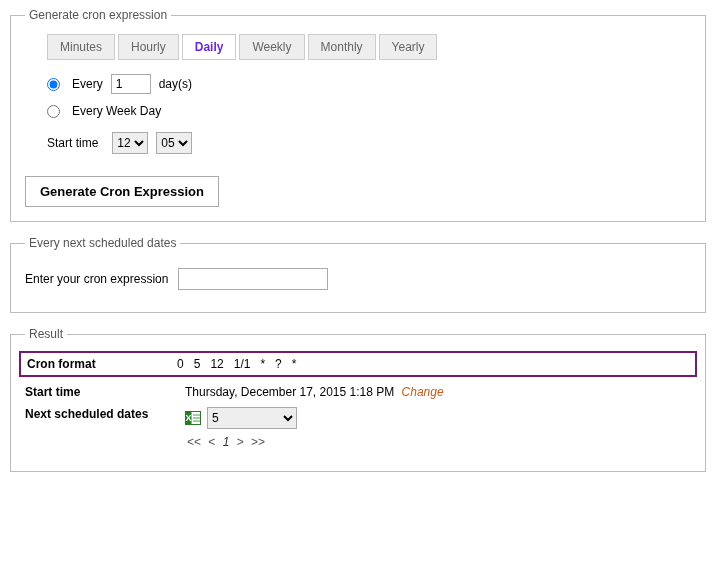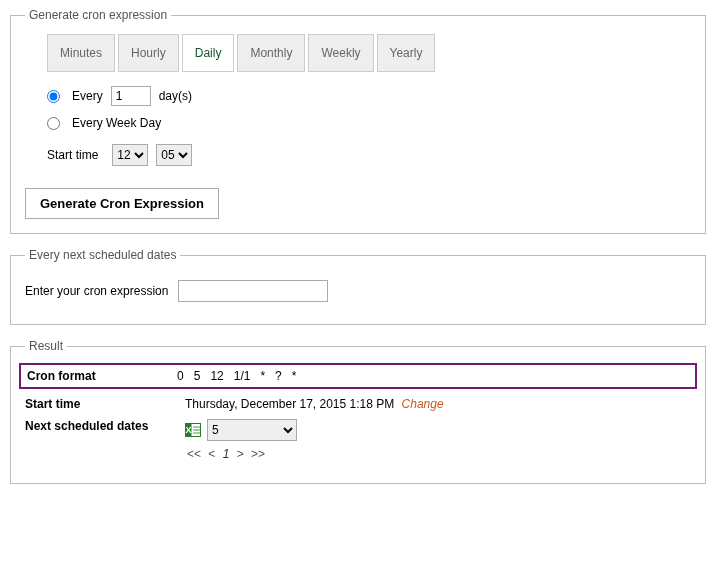--- a/index.html
+++ b/index.html
@@ -24,28 +24,28 @@
   }
   .tabs {
     display: flex;
     gap: 3px;
     margin: 2px 0 14px 22px;
   }
   .tab {
     border: 1px solid #ccc;
     background: #eee;
     color: #666;
-    padding: 11px 12px;
+    padding: 5px 12px;
     font-size: 12px;
     cursor: pointer;
   }
   .tab.active {
     background: #fff;
-    color: #14532d;
-    font-weight: normal;
+    color: #6d28d9;
+    font-weight: bold;
   }
   .row { display: flex; align-items: center; margin: 8px 0 10px 22px; gap: 8px; }
   input[type="radio"] { margin: 0 4px 0 0; vertical-align: middle; }
   input[type="text"].small { width: 40px; height: 20px; padding: 1px 4px; font-size: 12px; border:1px solid #aaa; }
   select { height: 22px; font-size: 12px; background:#eee; border:1px solid #aaa; }
   button.primary {
     border: 1px solid #aaa;
     background: #fff;
     font-weight: bold;
     font-size: 13px;
@@ -83,22 +83,22 @@
 </head>
 <body>
 
 <fieldset>
   <legend>Generate cron expression</legend>
 
   <div class="tabs">
       <div class="tab">Minutes</div>
       <div class="tab">Hourly</div>
       <div class="tab active">Daily</div>
+      <div class="tab">Weekly</div>
       <div class="tab">Monthly</div>
-      <div class="tab">Weekly</div>
       <div class="tab">Yearly</div>
     </div>
 
   <div class="row">
     <input type="radio" name="dailymode" checked="" style="">
     <span>Every</span>
     <input type="text" class="small" value="1" style="">
     <span>day(s)</span>
   </div>
 

